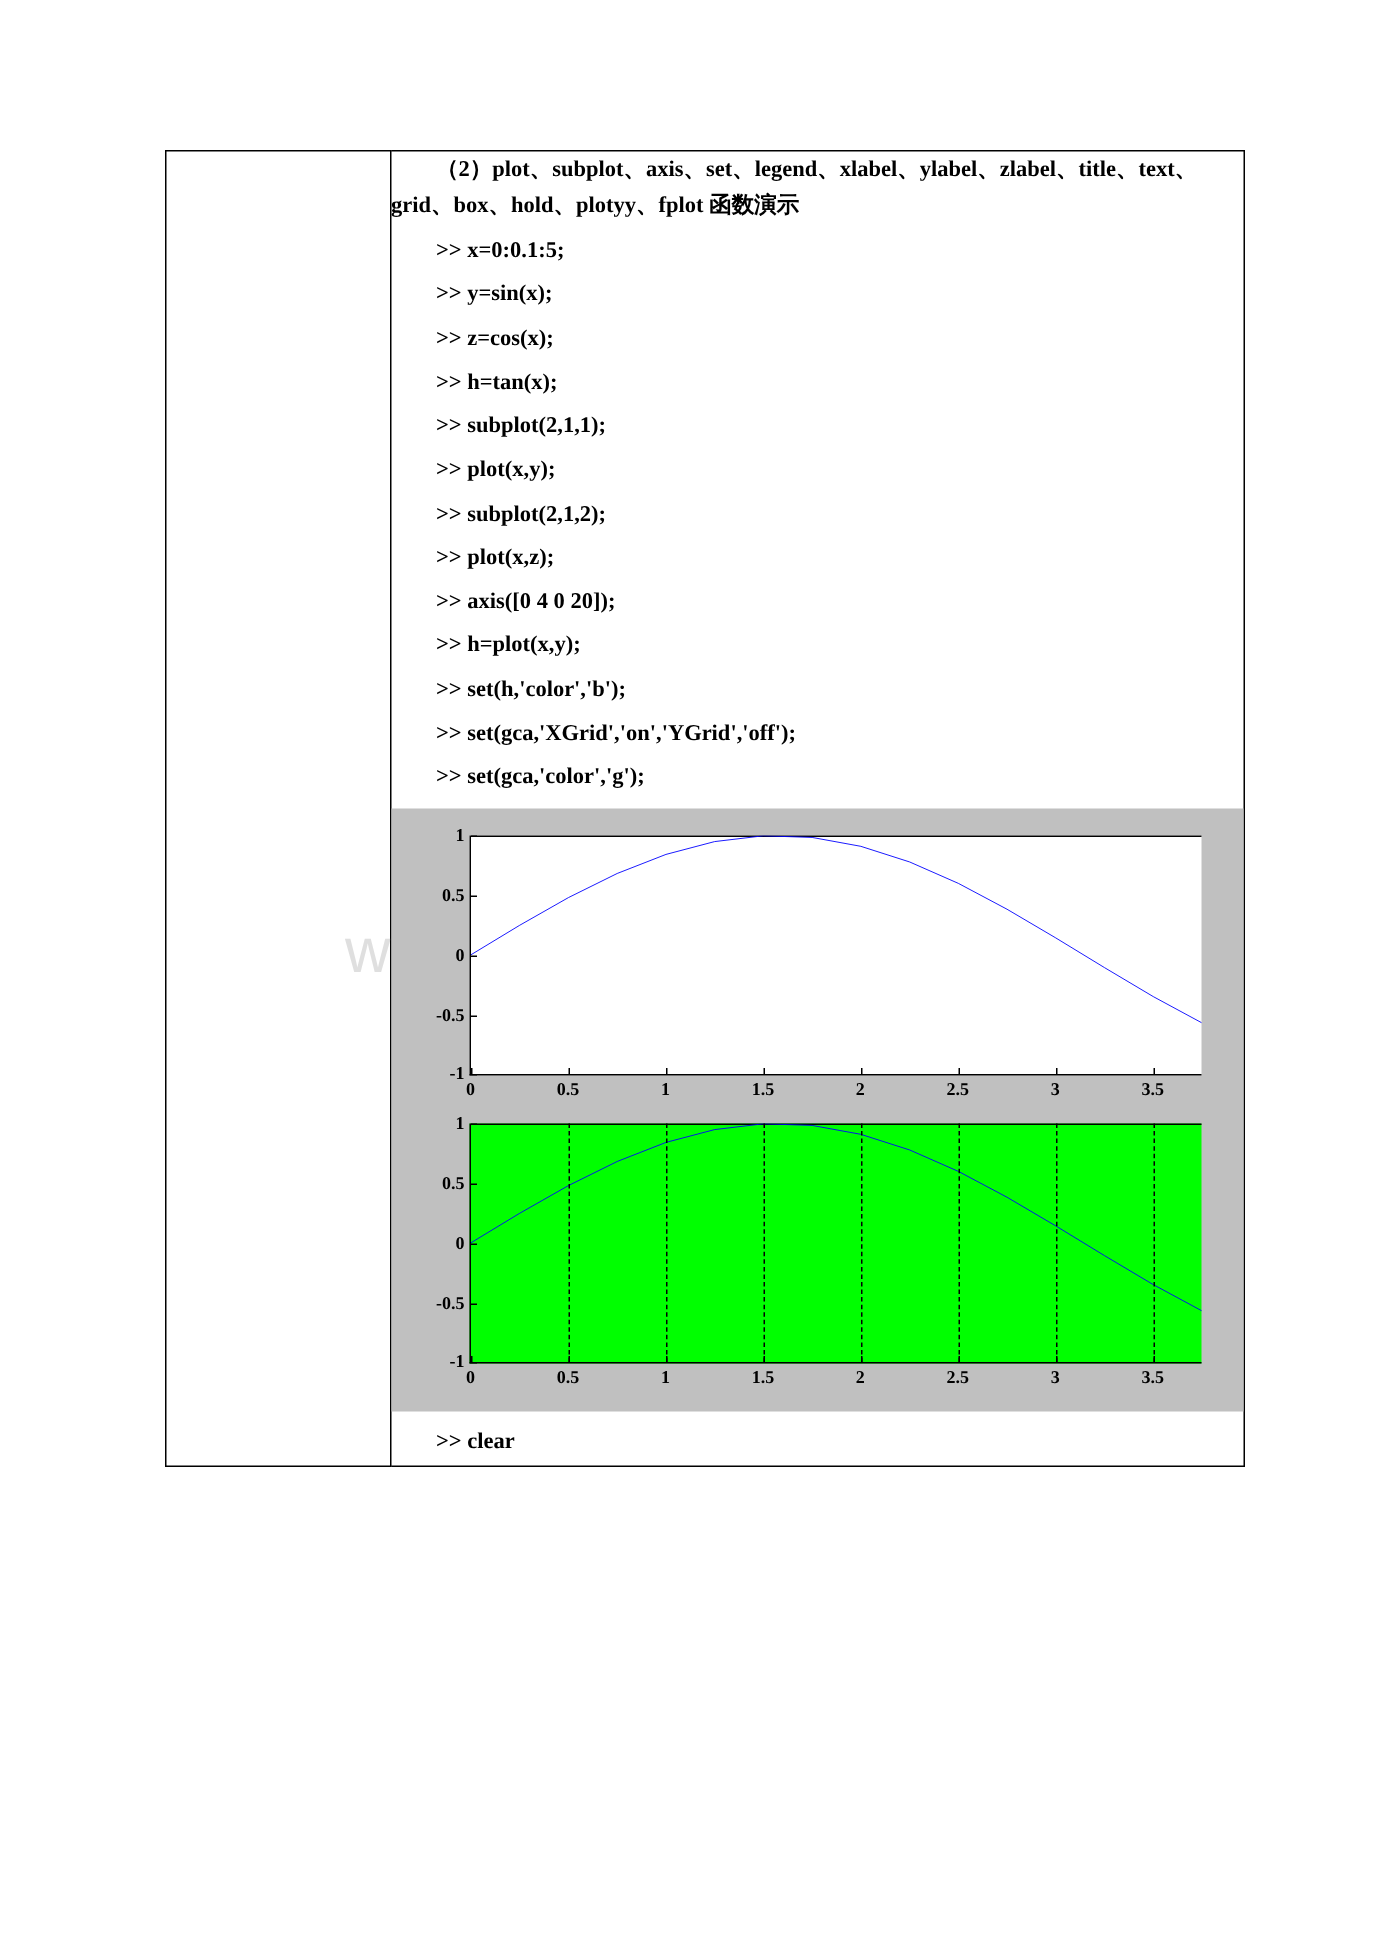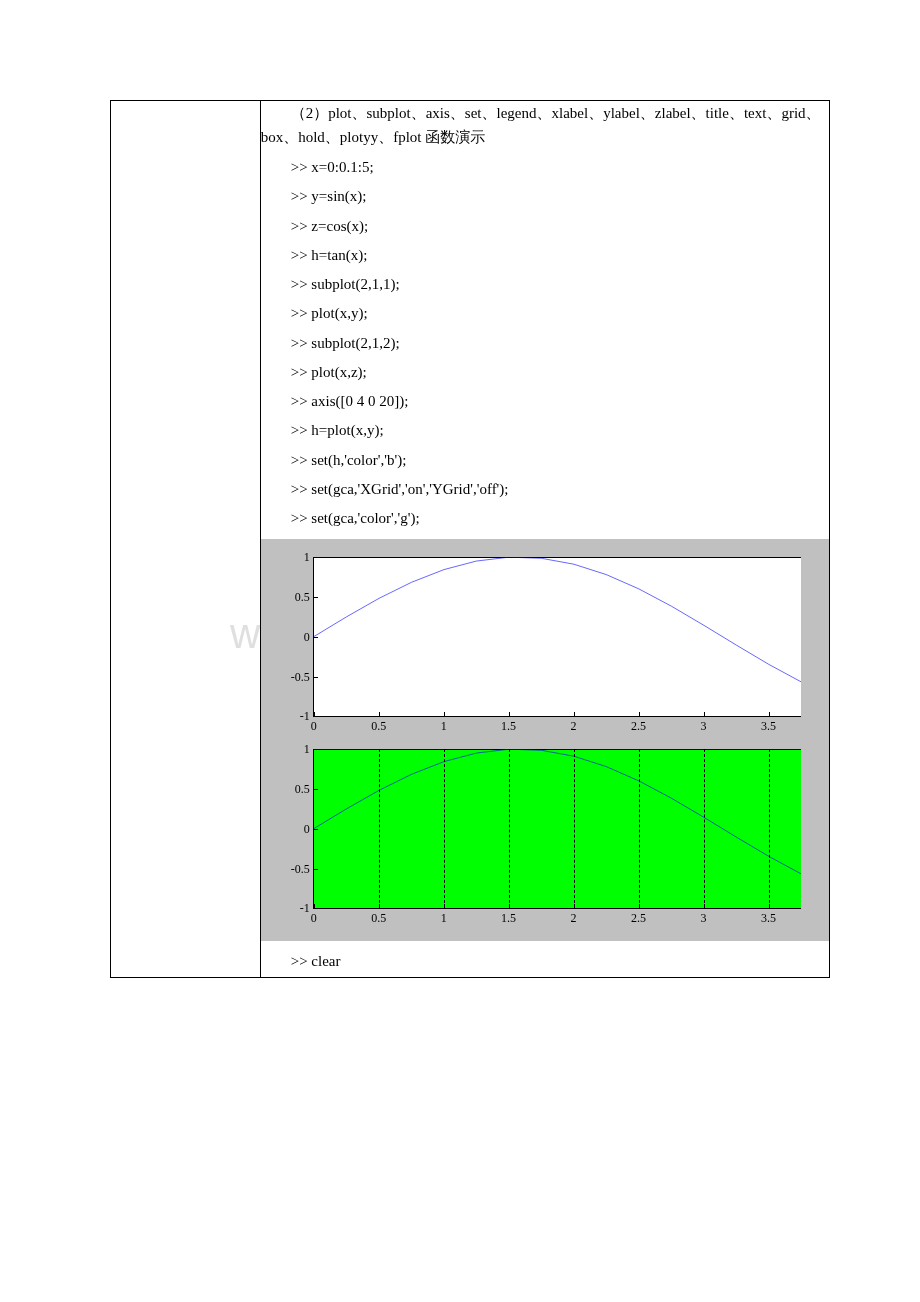--- a/index.html
+++ b/index.html
@@ -16,21 +16,21 @@
     margin: 0 90px 0 110px;
     border-collapse: collapse;
     width: 720px;
   }
   .outer-table td {
     border: 1px solid #000;
     vertical-align: top;
     padding: 0;
   }
   .left-col { width: 150px; }
-  .right-col { width: 570px; padding: 8px 12px 8px 12px; }
+  .right-col { width: 570px; padding: 8px 12px 8px 12px; font-weight: bold; }
   .para {
     line-height: 1.6;
     text-indent: 2em;
     margin-bottom: 4px;
   }
   .code-line {
     line-height: 1.95;
     margin-left: 2em;
   }
   .chart-area {

